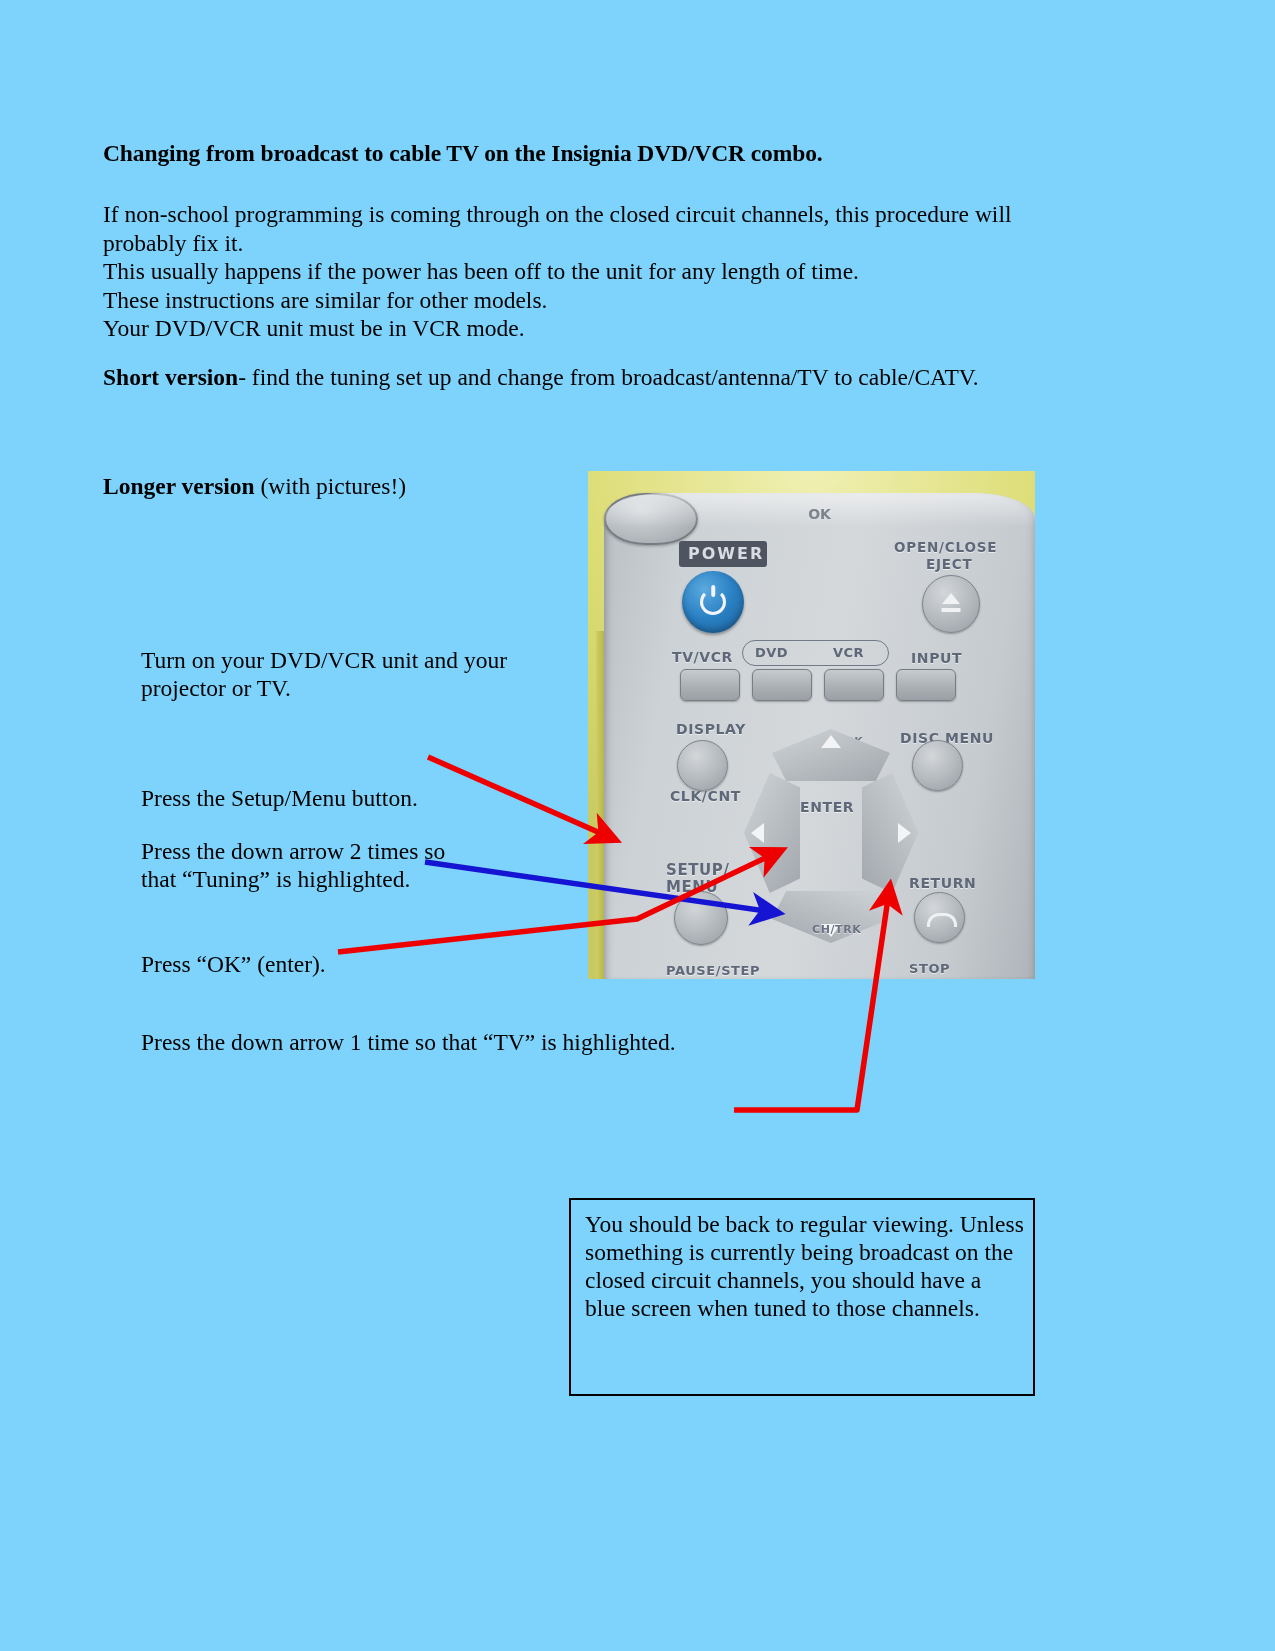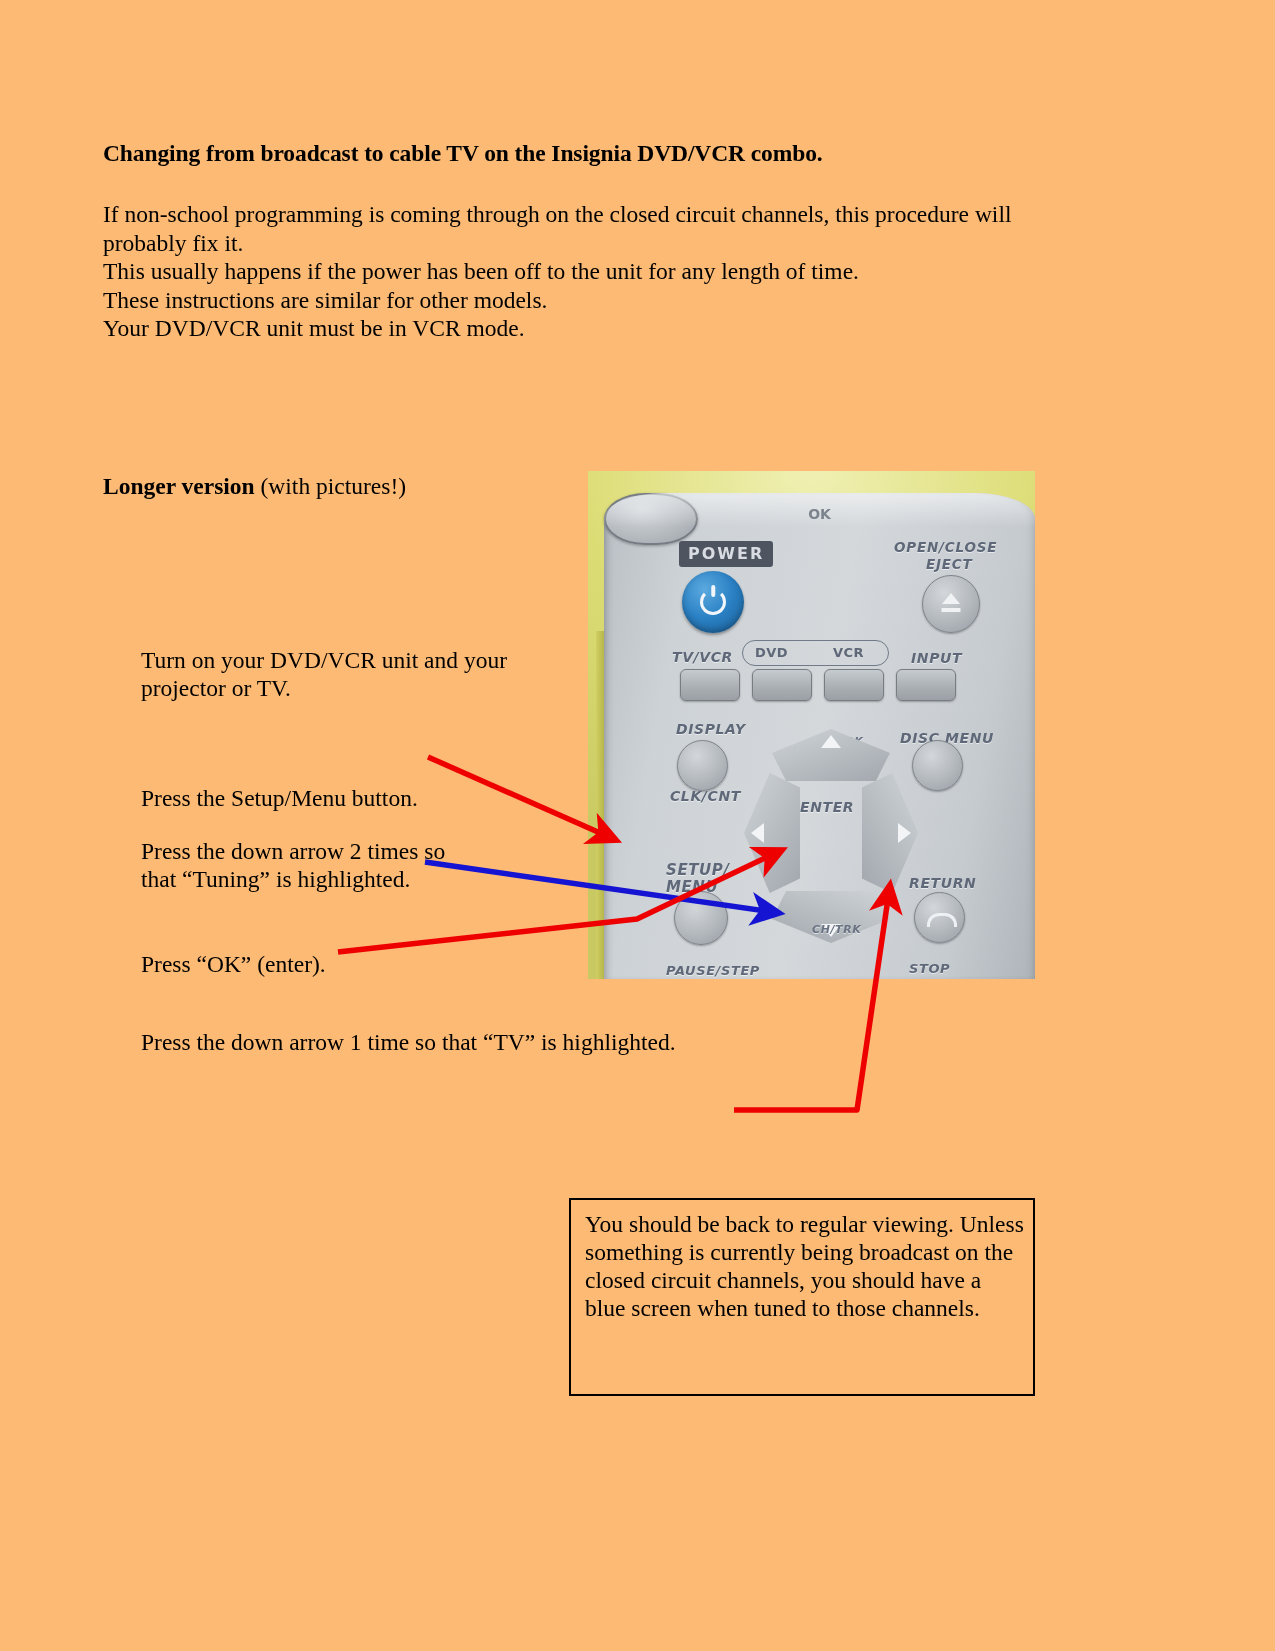--- a/index.html
+++ b/index.html
@@ -9,21 +9,21 @@
     background: #ffffff;
   }
   body {
     font-family: "Liberation Serif", "DejaVu Serif", serif;
     color: #000000;
   }
   #page {
     position: relative;
     width: 1275px;
     height: 1651px;
-    background: #fdba74;
+    background: #7dd3fc;
     overflow: hidden;
   }
 
   
   .doc-title {
     position: absolute;
     left: 103px;
     top: 140px;
     font-size: 23.5px;
     font-weight: bold;
@@ -138,27 +138,27 @@
   .rc-label {
     position: absolute;
     font-family: "DejaVu Sans", "Liberation Sans", sans-serif;
     font-weight: bold;
     color: #5e6878;
     font-size: 13px;
     letter-spacing: 0.6px;
     text-shadow: 0 1px 0 rgba(255,255,255,.55);
     white-space: nowrap;
   }
-  .rc-label.blurry { filter: blur(.45px); font-style: italic; }
+  .rc-label.blurry { filter: blur(.45px); }
 
   #lbl-power {
     left: 75px; top: 48px;
     background: #4f5560;
     color: #d9dde3;
-    padding: 3px 9px 4px 9px;
+    padding: 3px 3px 4px 9px;
     border-radius: 3px;
     font-size: 16px;
     letter-spacing: 2px;
     text-shadow: none;
   }
   #lbl-openclose { left: 290px; top: 46px; font-size: 13.5px; letter-spacing: 0.8px; }
   #lbl-eject     { left: 322px; top: 63px; font-size: 13.5px; letter-spacing: 0.8px; }
   #lbl-tvvcr     { left: 68px;  top: 156px; font-size: 14px; }
   #lbl-input     { left: 307px; top: 157px; font-size: 14px; }
   #lbl-display   { left: 72px;  top: 228px; font-size: 14px; }
@@ -366,20 +366,23 @@
 </style>
 </head>
 <body>
 
 <div id="page">
 
   <div class="doc-title">Changing from broadcast to cable TV on the Insignia DVD/VCR combo.</div>
 
   <div class="para" id="intro-para">If non-school programming is coming through on the closed circuit channels, this procedure will probably fix it.<br>This usually happens if the power has been off to the unit for any length of time.<br>These instructions are similar for other models.<br>Your DVD/VCR unit must be in VCR mode.</div>
 
+  <div class="para" id="short-version">
+    <b>Short version</b><span>- find the tuning set up and change from broadcast/antenna/TV to cable/CATV.</span>
+  </div>
 
   <div class="para" id="longer-version">
     <b>Longer version</b><span> (with pictures!)</span>
   </div>
 
   <div class="step" id="step-1">Turn on your DVD/VCR unit and your projector or TV.</div>
   <div class="step" id="step-2">Press the Setup/Menu button.</div>
   <div class="step" id="step-3">Press the down arrow 2 times so that “Tuning” is highlighted.</div>
   <div class="step" id="step-4">Press “OK” (enter).</div>
   <div class="step" id="step-5">Press the down arrow 1 time so that “TV” is highlighted.</div>

